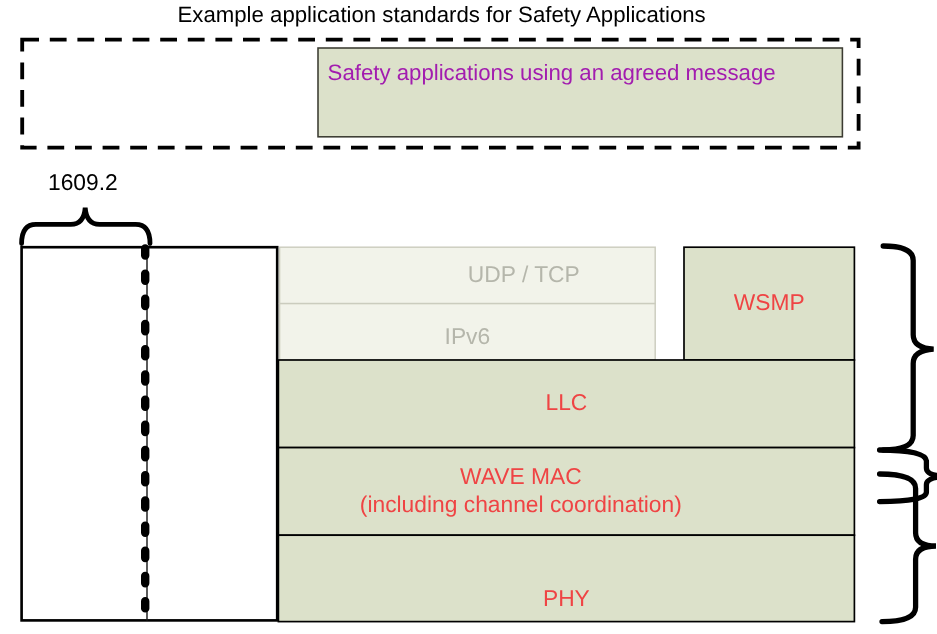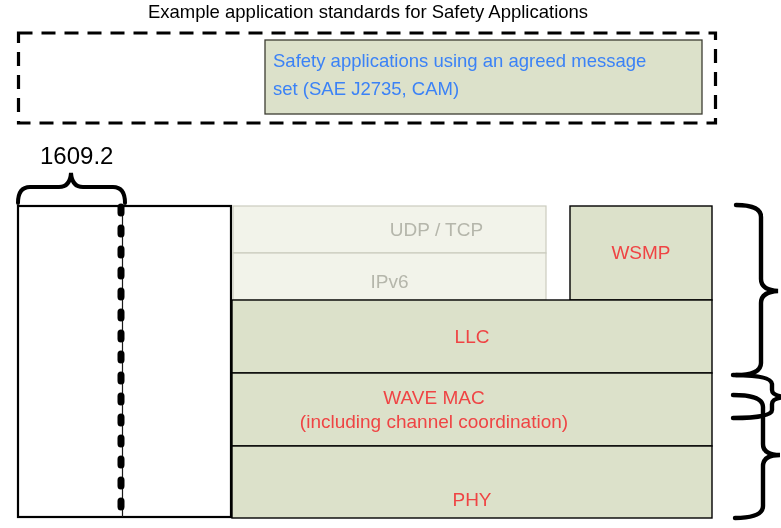--- a/index.html
+++ b/index.html
@@ -23,24 +23,24 @@
     text-align:center;font-size:19px;color:#ef4444;white-space:nowrap;
   }
   .faded{color:var(--faded-text);}
   .stacked{flex-direction:column;line-height:24px;}
   .title{
     position:absolute;left:3px;top:1px;width:700px;text-align:center;
     font-size:18.5px;color:#000;
   }
   .safety-text{
     position:absolute;left:258px;top:47px;width:420px;text-align:left;
-    font-size:18.5px;line-height:28px;color:#3b82f6;
+    font-size:18.5px;line-height:28px;color:#a21caf;
   }
   .sec-label{
-    position:absolute;left:25px;top:142px;font-size:24px;color:#000;
+    position:absolute;left:25px;top:142px;font-size:19px;color:#000;
   }
 </style>
 </head>
 <body>
 
 <div class="canvas">
 
   <svg class="overlay" width="781" height="528" viewBox="0 0 781 528">
 
     <rect x="3.5" y="33" width="697" height="90" fill="none" stroke="#000" stroke-width="3.2" stroke-dasharray="14 9"></rect>
@@ -64,21 +64,20 @@
 
     <path d="M 721,205 Q 746,205 746,217 L 746,279 Q 746,290 763,291 Q 746,292 746,303 L 746,363 Q 746,375 721,375" fill="none" stroke="#000" stroke-width="4.4" stroke-linecap="round"></path>
     <path d="M 718,375 Q 756,375 757,384 L 757,390 Q 757,397 776,397 Q 757,397 757,404 L 757,410 Q 757,418 718,418" fill="none" stroke="#000" stroke-width="4.4" stroke-linecap="round"></path>
     <path d="M 718,395 Q 748,395 748,407 L 748,444 Q 748,455 765,455 Q 748,455 748,466 L 748,506 Q 748,518 720,518" fill="none" stroke="#000" stroke-width="4.4" stroke-linecap="round"></path>
   </svg>
 
   <div class="title">Example application standards for Safety Applications</div>
 
   <div class="safety-text">
     <div>Safety applications using an agreed message</div>
-    <div>set (SAE J2735, CAM)</div>
   </div>
 
   <div class="sec-label">1609.2</div>
 
   <div class="lbl faded" style="left:218px;top:206px;width:313px;height:47px;padding-left:47px;">UDP / TCP</div>
 
   <div class="lbl faded" style="left:218px;top:253px;width:313px;height:58px;">IPv6</div>
 
   <div class="lbl" style="left:555px;top:206px;width:142px;height:94px;">WSMP</div>
 

